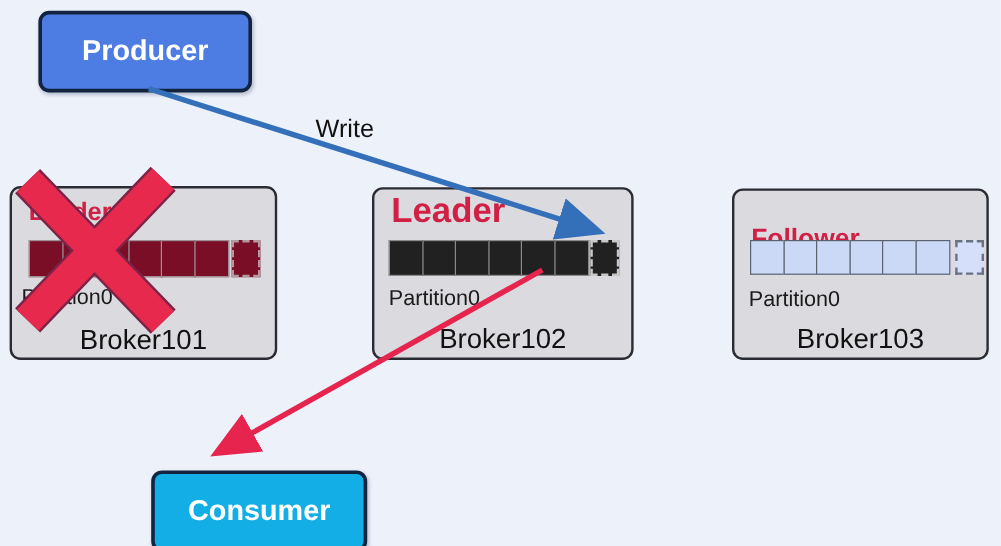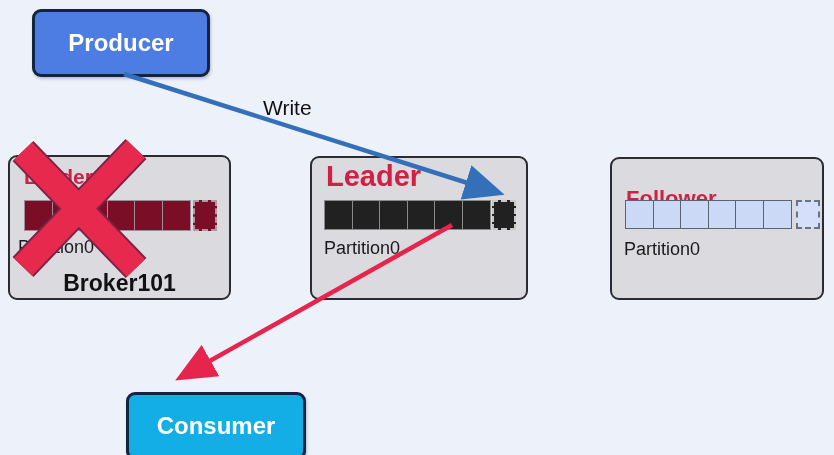--- a/index.html
+++ b/index.html
@@ -54,21 +54,21 @@
   #broker101 .cell.dashed{margin-left:2px;}
   #broker102 .cell.dashed{margin-left:1px;}
 
   .partition{
     position:absolute;left:12px;top:80px;
     font-size:18px;color:#1a1a1a;
   }
   #broker101 .partition{left:8px;}
   .broker-name{
     position:absolute;left:0;right:0;top:110px;
-    text-align:center;font-size:23px;font-weight:700;color:#111;
+    text-align:center;font-size:23px;font-weight:400;color:#111;
   }
   #broker101 .broker-name{top:113px;}
   #broker102 .broker-name{top:111px;}
 
   
   .edge-label{
     position:absolute;width:90px;
     font-size:21px;font-weight:500;color:var(--label-text,#111);
   }
   #write-label{left:263px;top:96px;}
@@ -108,34 +108,36 @@
     <div class="bar">
         <div class="cell" style="background: rgb(33, 33, 33); border-color: rgb(138, 138, 138);"></div>
         <div class="cell" style="background: rgb(33, 33, 33); border-color: rgb(138, 138, 138);"></div>
         <div class="cell" style="background: rgb(33, 33, 33); border-color: rgb(138, 138, 138);"></div>
         <div class="cell" style="background: rgb(33, 33, 33); border-color: rgb(138, 138, 138);"></div>
         <div class="cell" style="background: rgb(33, 33, 33); border-color: rgb(138, 138, 138);"></div>
         <div class="cell" style="background: rgb(33, 33, 33); border-color: rgb(138, 138, 138);"></div>
         <div class="cell dashed" style="background: rgb(33, 33, 33); border-color: rgb(200, 200, 200);"></div>
       </div>
     <div class="partition">Partition0</div>
+    <div class="broker-name">Broker102</div>
   </div>
 
   <div class="broker" id="broker103">
     <div class="role">Follower</div>
     <div class="bar">
         <div class="cell" style="background: rgb(204, 217, 246); border-color: rgb(91, 98, 112);"></div>
         <div class="cell" style="background: rgb(204, 217, 246); border-color: rgb(91, 98, 112);"></div>
         <div class="cell" style="background: rgb(204, 217, 246); border-color: rgb(91, 98, 112);"></div>
         <div class="cell" style="background: rgb(204, 217, 246); border-color: rgb(91, 98, 112);"></div>
         <div class="cell" style="background: rgb(204, 217, 246); border-color: rgb(91, 98, 112);"></div>
         <div class="cell" style="background: rgb(204, 217, 246); border-color: rgb(91, 98, 112);"></div>
         <div class="cell dashed" style="background: rgb(213, 223, 250); border-color: rgb(106, 114, 128);"></div>
       </div>
     <div class="partition">Partition0</div>
+    <div class="broker-name">Broker103</div>
   </div>
 
   <div class="node" id="producer">Producer</div>
   <div class="node" id="consumer">Consumer</div>
 
   <svg id="overlay" width="834" height="455" viewBox="0 0 834 455">
     <defs>
       <marker id="bhead" markerWidth="9" markerHeight="8" refX="7" refY="4" orient="auto">
         <polygon class="write-head" points="0,0 9,4 0,8"></polygon>
       </marker>

